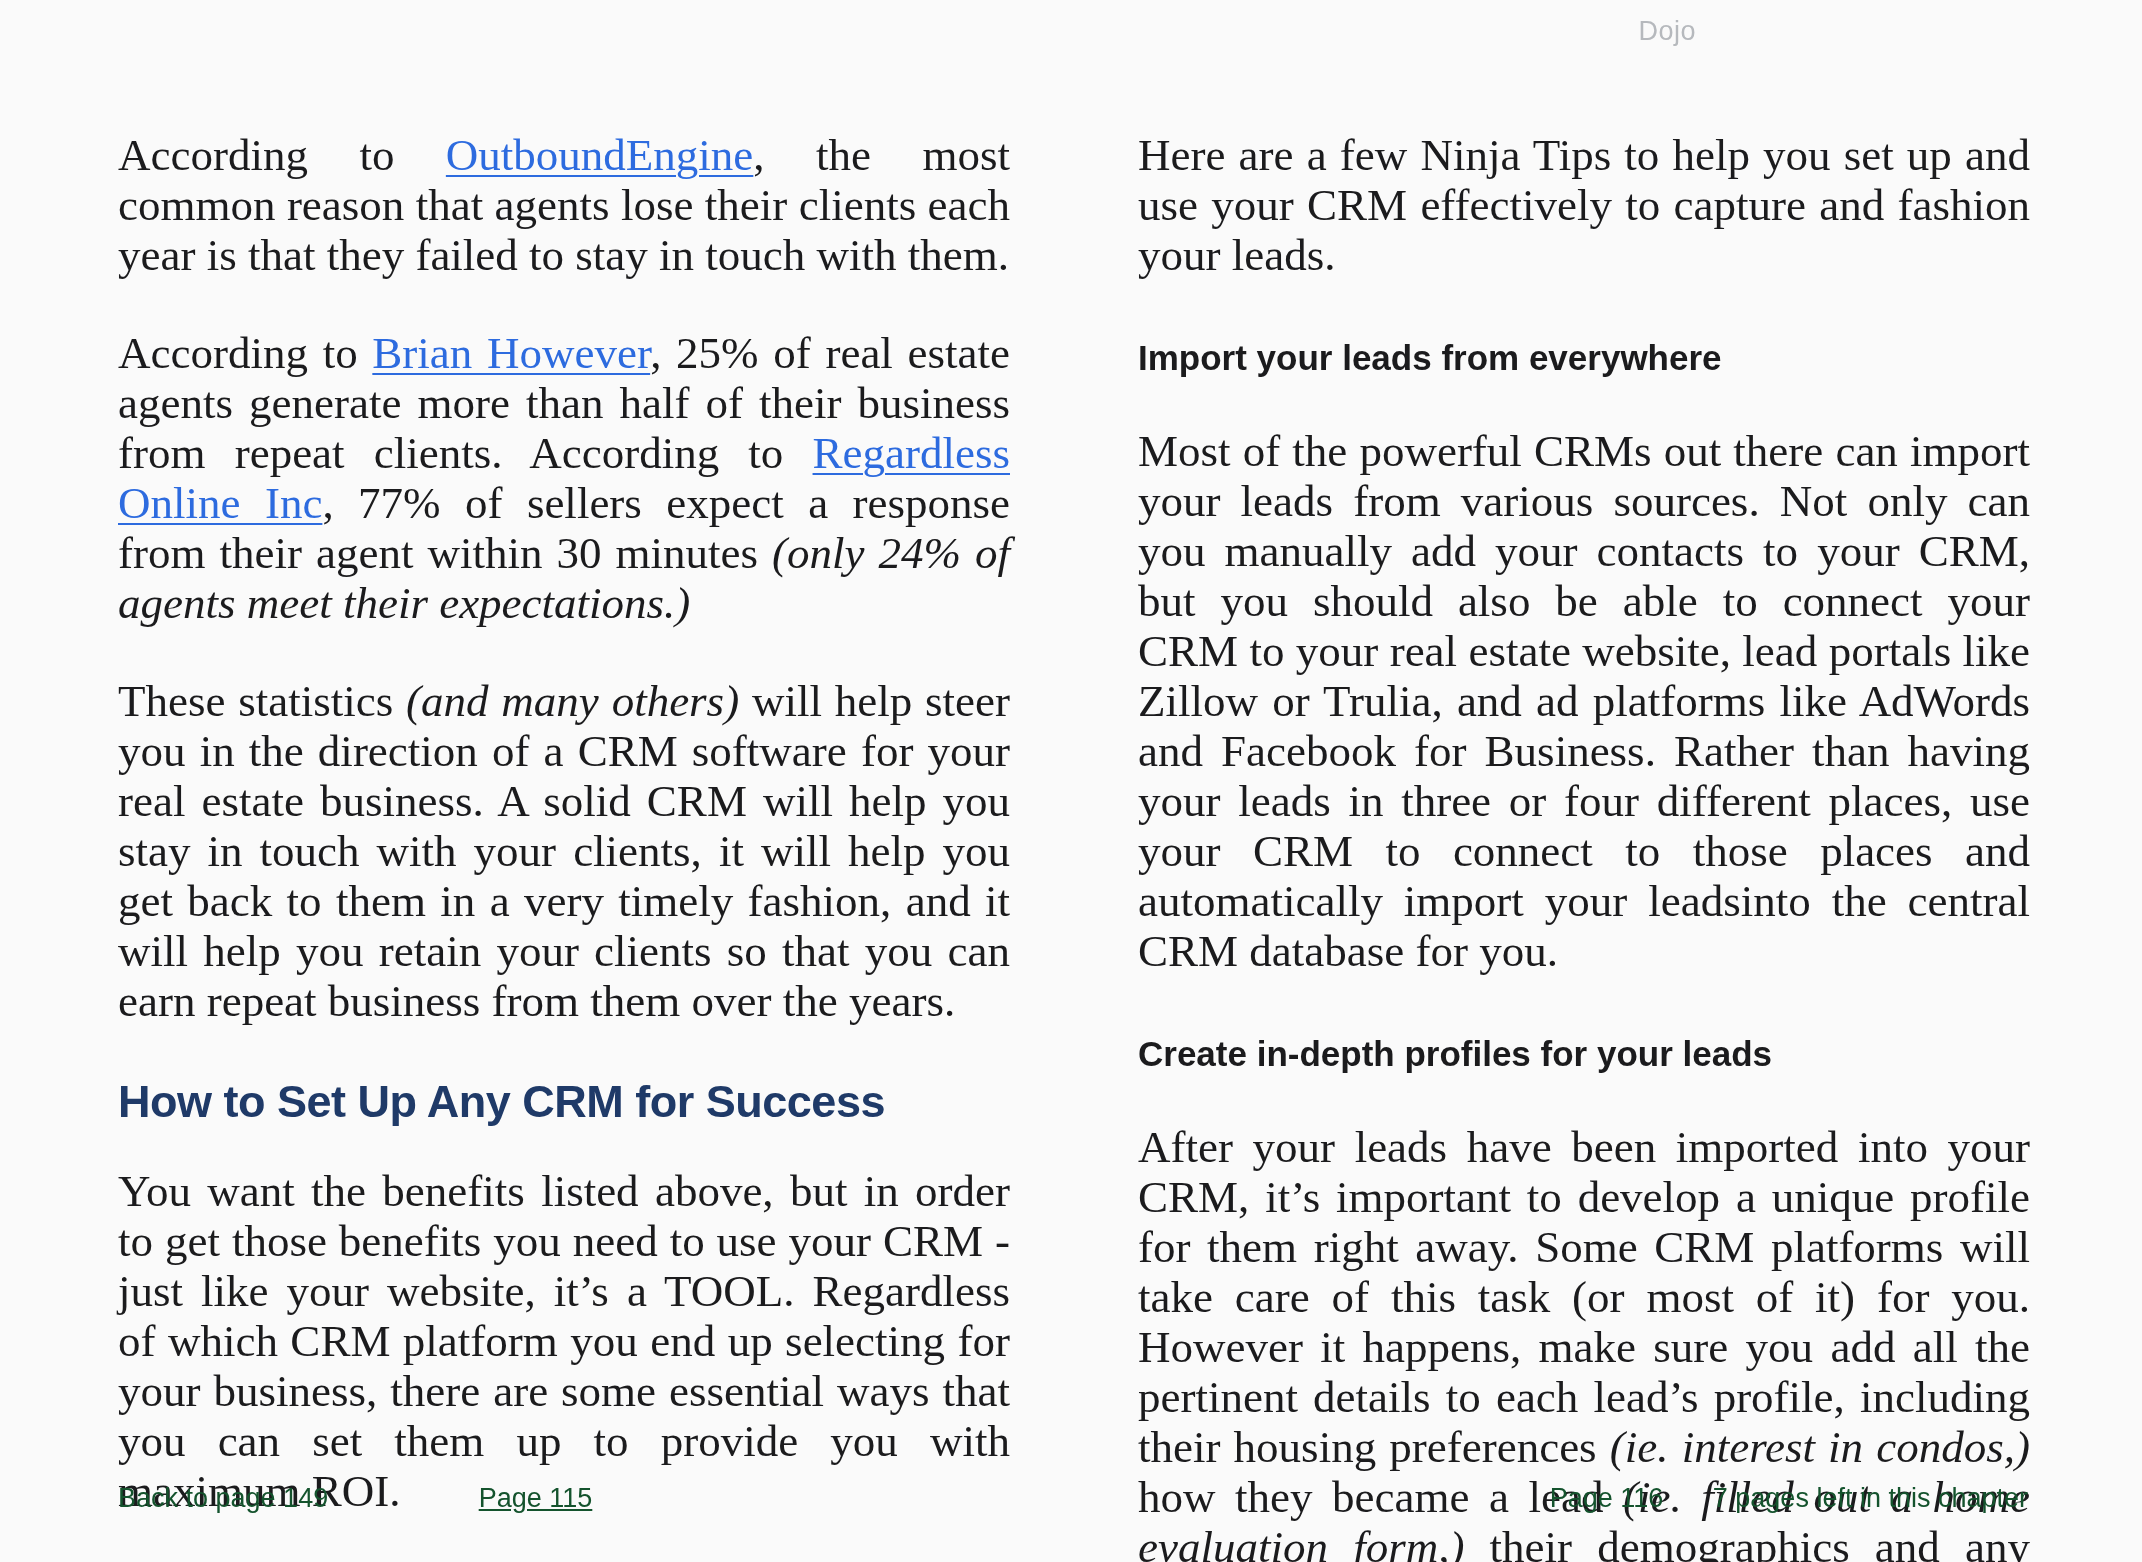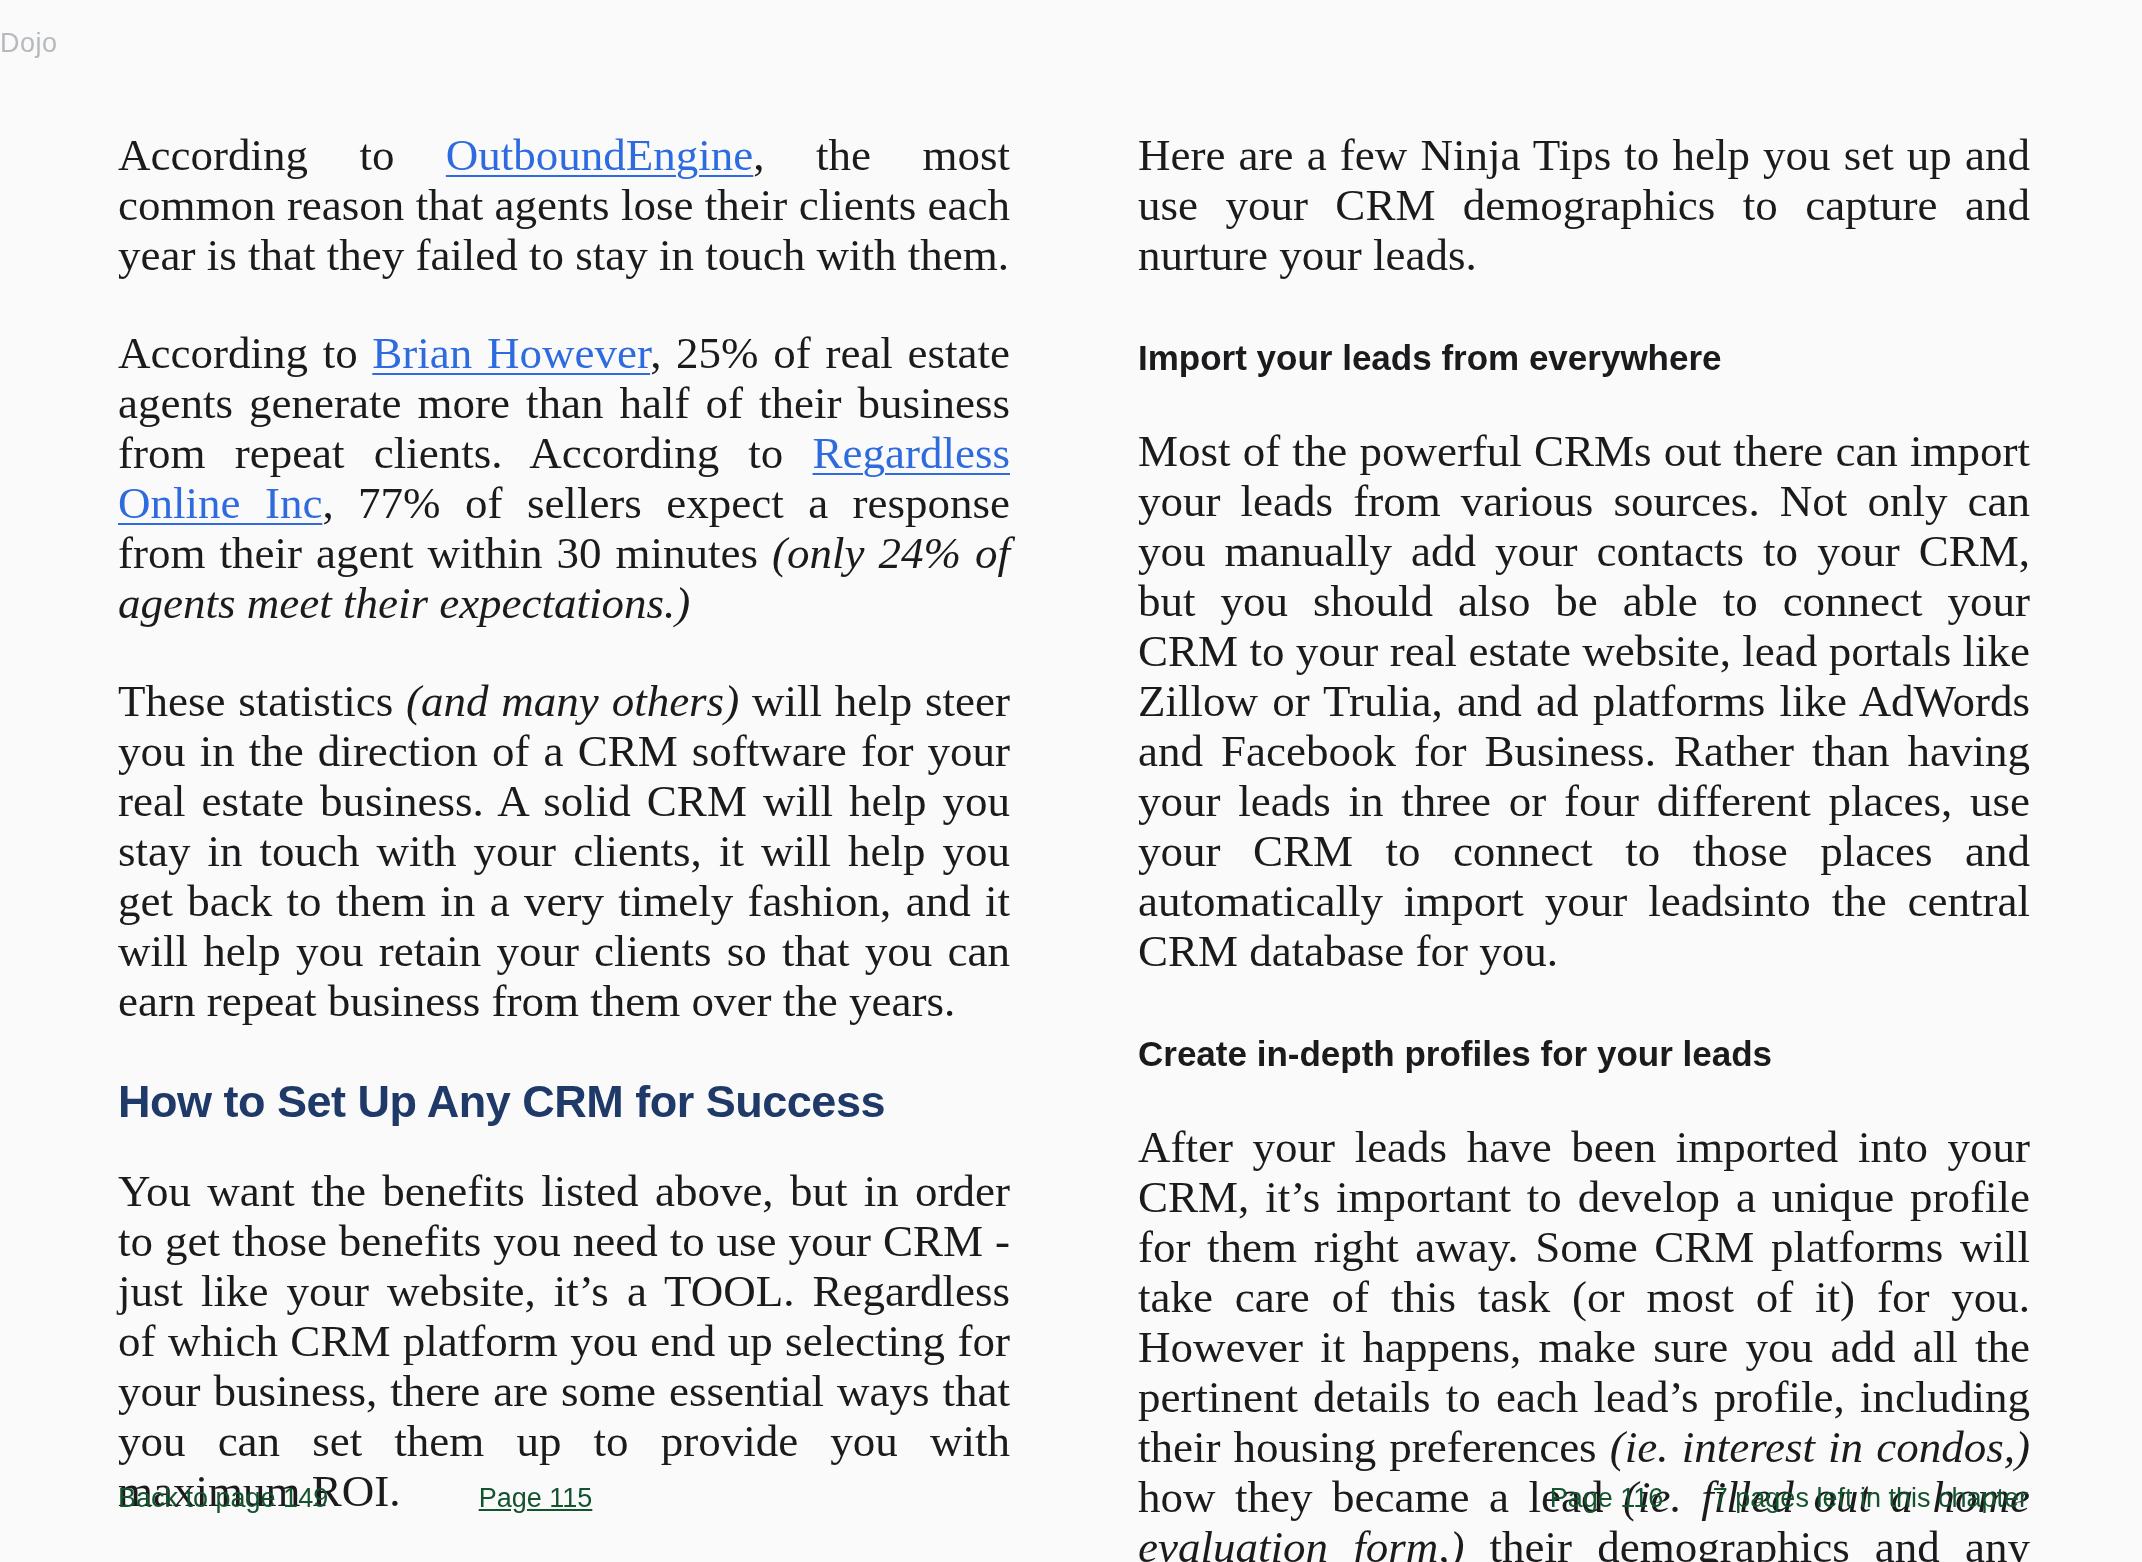--- a/index.html
+++ b/index.html
@@ -10,24 +10,24 @@
     width: 2142px;
     height: 1562px;
     background: #fafafa;
     position: relative;
     overflow: hidden;
     font-family: "Liberation Serif", serif;
     color: #1b1b1d;
   }
   .book-header {
     position: absolute;
-    top: 28px;
+    top: 16px;
     left: 0;
     width: 1696px;
-    text-align: left;
+    text-align: right;
     font-family: "Liberation Sans", sans-serif;
     font-size: 27px;
     color: #b6b9bd;
     letter-spacing: 0.5px;
   }
   .page {
     position: absolute;
     top: 130px;
     width: 892px;
   }
@@ -90,21 +90,21 @@
   <p><span>According to </span><span class="link">Brian However</span><span>, 25% of real estate agents generate more than half of their business from repeat clients. According to </span><span class="link">Regardless Online Inc</span><span>, 77% of sellers expect a response from their agent within 30 minutes </span><span class="em">(only 24% of agents meet their expectations.)</span></p>
 
   <p><span>These statistics </span><span class="em">(and many others)</span><span> will help steer you in the direction of a CRM software for your real estate business. A solid CRM will help you stay in touch with your clients, it will help you get back to them in a very timely fashion, and it will help you retain your clients so that you can earn repeat business from them over the years.</span></p>
 
   <h1 class="chapter-heading">How to Set Up Any CRM for Success</h1>
 
   <p>You want the benefits listed above, but in order to get those benefits you need to use your CRM - just like your website, it’s a TOOL. Regardless of which CRM platform you end up selecting for your business, there are some essential ways that you can set them up to provide you with maximum ROI.</p>
 </div>
 
 <div class="page page-right">
-  <p>Here are a few Ninja Tips to help you set up and use your CRM demographics to capture and nurture your leads.</p>
+  <p>Here are a few Ninja Tips to help you set up and use your CRM effectively to capture and fashion your leads.</p>
 
   <h2 class="section-heading">Import your leads from everywhere</h2>
 
   <p>Most of the powerful CRMs out there can import your leads from various sources. Not only can you manually add your contacts to your CRM, but you should also be able to connect your CRM to your real estate website, lead portals like Zillow or Trulia, and ad platforms like AdWords and Facebook for Business. Rather than having your leads in three or four different places, use your CRM to connect to those places and automatically import your leadsinto the central CRM database for you.</p>
 
   <h2 class="section-heading">Create in-depth profiles for your leads</h2>
 
   <p><span>After your leads have been imported into your CRM, it’s important to develop a unique profile for them right away. Some CRM platforms will take care of this task (or most of it) for you. However it happens, make sure you add all the pertinent details to each lead’s profile, including their housing preferences </span><span class="em">(ie. interest in condos,)</span><span> how they became a lead </span><span class="em">(ie. filled out a home evaluation form,)</span><span> their demographics and any other information you can. The more info you have about a lead, the more</span></p>
 </div>
 

